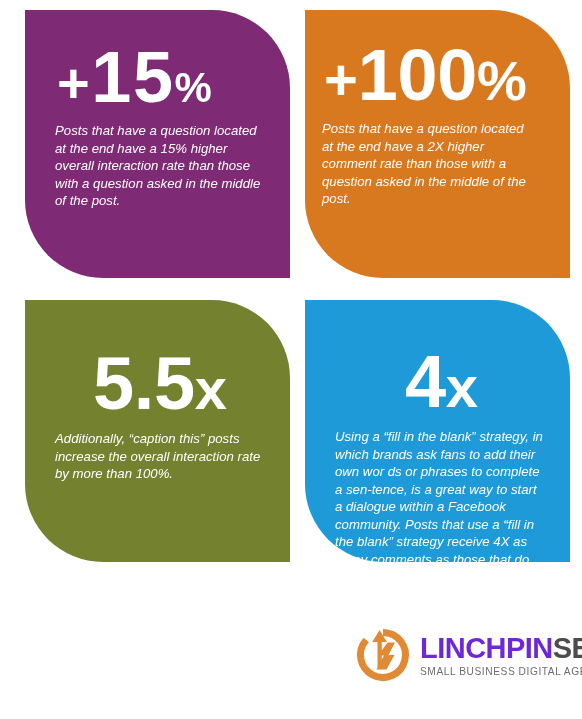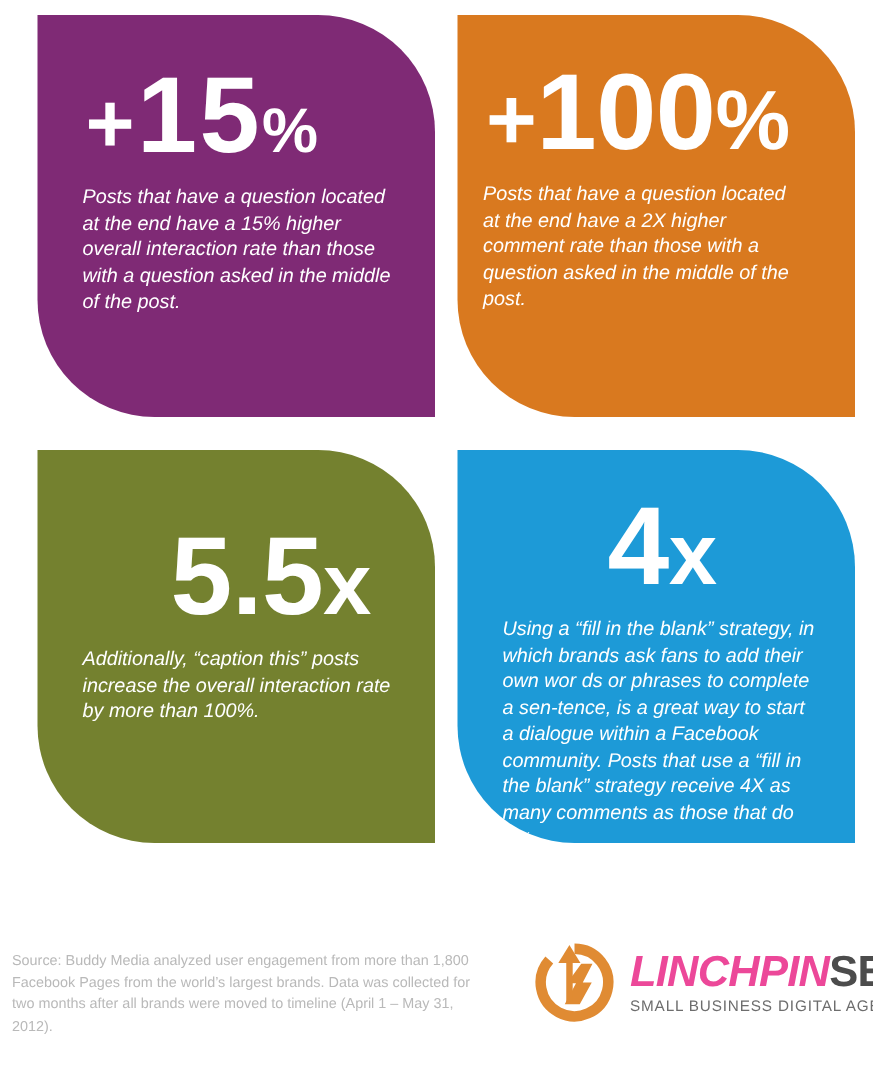--- a/index.html
+++ b/index.html
@@ -70,21 +70,21 @@
   .stat-15 { letter-spacing: 0.10em; margin-left: 2px; }
   .stat-15 .plus { font-size: 56px; }
   .stat-15 .num  { font-size: 72px; }
   .stat-15 .unit { font-size: 42px; letter-spacing: 0; }
 
   .stat-100 { letter-spacing: -0.015em; margin-left: 2px; }
   .stat-100 .plus { font-size: 58px; }
   .stat-100 .num  { font-size: 72px; }
   .stat-100 .unit { font-size: 56px; }
 
-  .stat-55 { margin-left: 38px; letter-spacing: -0.025em; text-align: center; }
+  .stat-55 { margin-left: 38px; letter-spacing: -0.025em; }
   .stat-55 .numx  { font-size: 74px; }
   .stat-55 .xmark { font-size: 58px; }
 
   .stat-4 { margin-left: 70px; letter-spacing: -0.02em; }
   .stat-4 .numx  { font-size: 74px; }
   .stat-4 .xmark { font-size: 58px; }
 
   
   .body-copy {
     font-size: 13.2px;
@@ -96,21 +96,21 @@
   }
   .body-copy + .body-copy { margin-top: 15px; }
 
   .panel-orange .body-copy { max-width: 216px; }
   .panel-olive  .body-copy { max-width: 214px; }
   .panel-blue   .body-copy { max-width: 212px; }
 
   .panel-purple .stat-block { margin-top: 4px; }
   .panel-orange .stat-block { margin-top: 2px; }
   .panel-olive  .stat-block { margin-top: 20px; }
-  .panel-blue   .stat-block { }
+  .panel-blue   .stat-block { margin-top: 18px; }
 
   
   .footer {
     position: absolute;
     left: 0;
     top: 612px;
     width: 582px;
     height: 107px;
   }
 
@@ -144,21 +144,21 @@
     padding-top: 2px;
   }
 
   .brand-name {
     font-size: 29px;
     font-weight: bold;
     letter-spacing: -0.018em;
     line-height: 1;
     white-space: nowrap;
   }
-  .brand-name .lp  { color: #ec4899; font-style: italic; }
+  .brand-name .lp  { color: #6d28d9; }
   .brand-name .seo { color: #4c4c4c; }
 
   .brand-tagline {
     font-size: 10.2px;
     letter-spacing: 0.055em;
     color: #6d6d6d;
     line-height: 1;
     margin-top: 4px;
     white-space: nowrap;
   }
@@ -203,21 +203,20 @@
           <span class="numx">4</span><span class="xmark">x</span>
         </div>
       </div>
       <p class="body-copy">Using a “fill in the blank” strategy, in which brands ask fans to add their own wor ds or phrases to complete a sen-tence, is a great way to start a dialogue within a Facebook community. Posts that use a “fill in the blank” strategy receive 4X as many comments as those that do not.</p>
     </div>
 
   </div>
 
   <div class="footer">
 
-    <p class="source-note">Source: Buddy Media analyzed user engagement from more than 1,800 Facebook Pages from the world’s largest brands. Data was collected for two months after all brands were moved to timeline (April 1 – May 31, 2012).</p>
 
     <div class="brand">
 
       <div class="brand-mark">
         <svg viewBox="0 0 62 62" width="62" height="62" aria-hidden="true">
 
           <path d="M31 8.5 A22.5 22.5 0 1 1 14.2 16.0" fill="none" stroke="#e08b33" stroke-width="7" stroke-linecap="butt"></path>
 
           <path d="M35.5 18.5 L26.0 31.5 L32.0 31.5 L24.5 45.5 L34.5 45.5 L42.5 31.0 L36.5 31.0 L43.0 18.5 Z" fill="#e08b33"></path>
 

